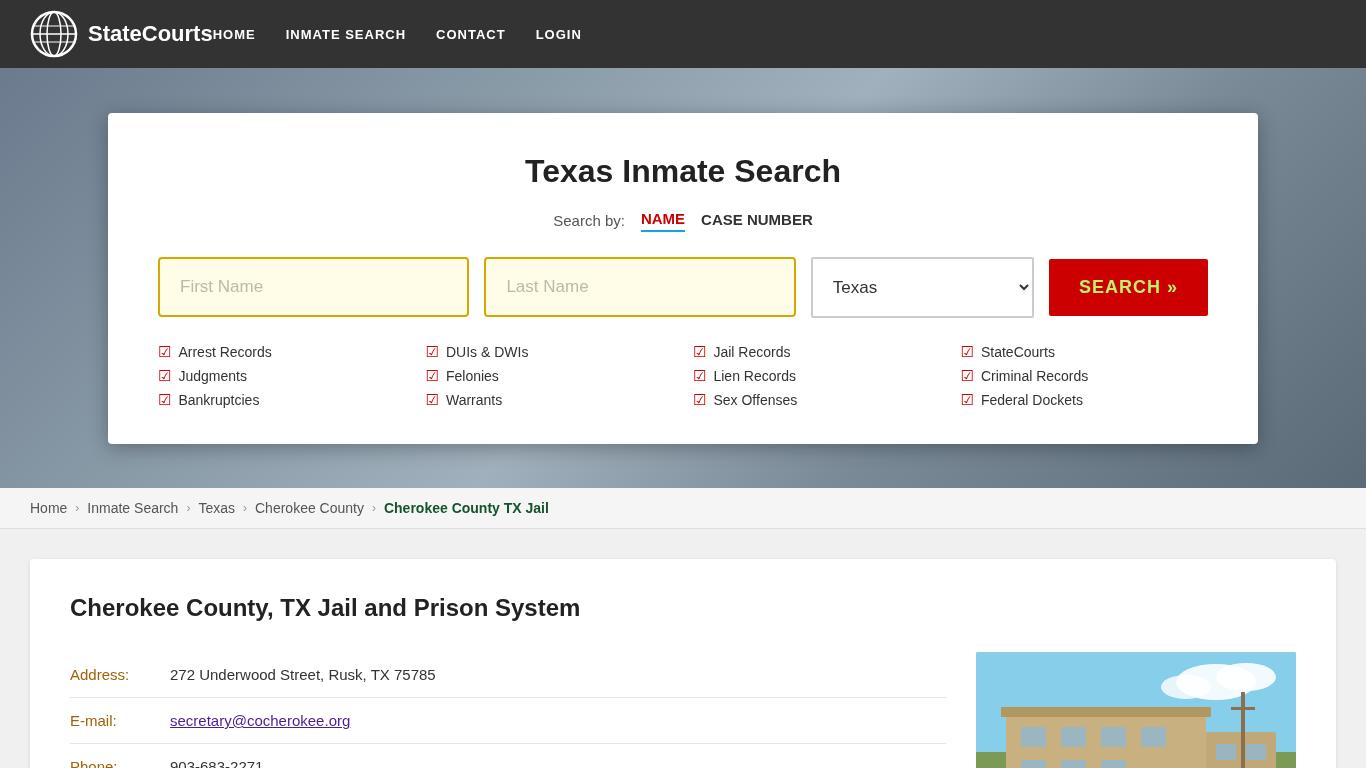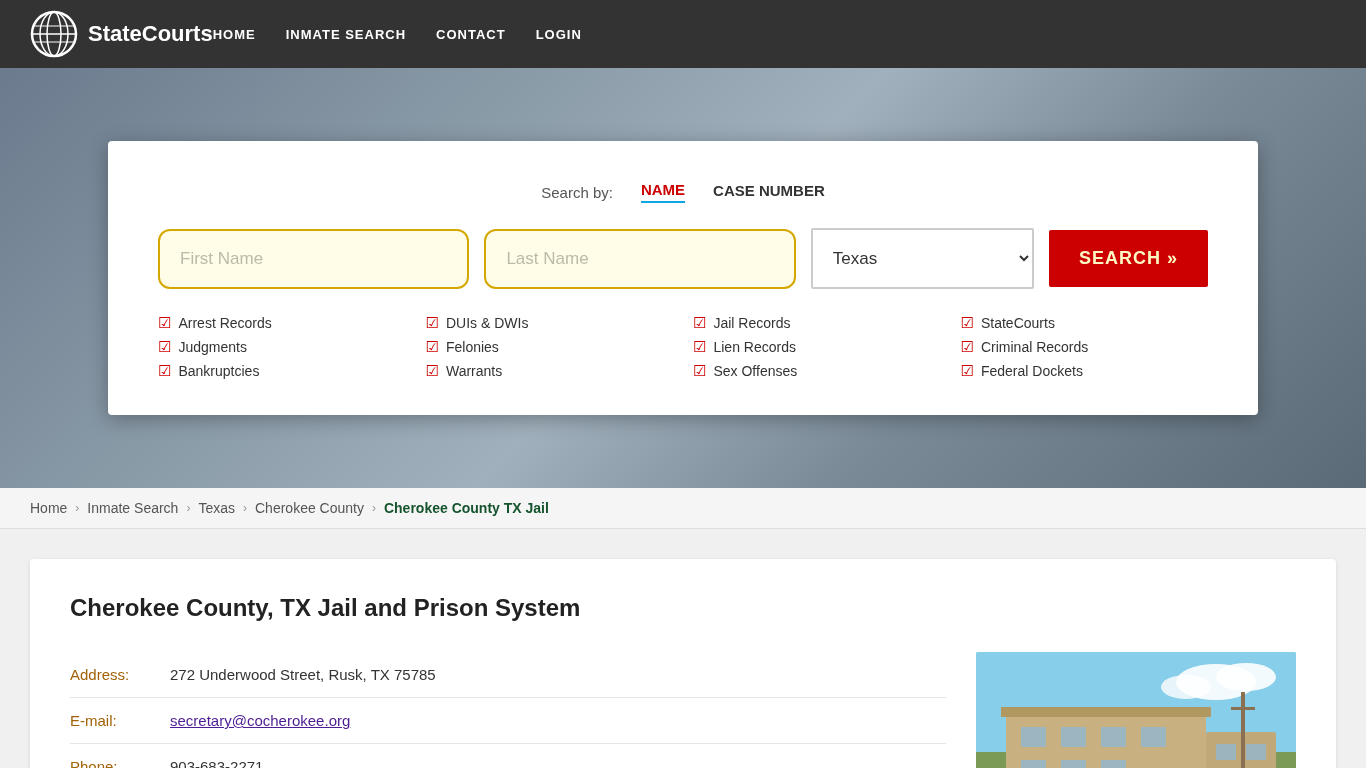--- a/index.html
+++ b/index.html
@@ -80,21 +80,21 @@
       text-align: center;
       font-size: 32px;
       font-weight: bold;
       color: #222;
       margin-bottom: 20px;
     }
     .search-by-row {
       display: flex;
       align-items: center;
       justify-content: center;
-      gap: 28px;
+      gap: 16px;
       margin-bottom: 25px;
     }
     .search-by-label {
       font-size: 15px;
       color: #555;
     }
     .search-tab {
       font-size: 15px;
       font-weight: bold;
       cursor: pointer;
@@ -113,37 +113,37 @@
       margin-bottom: 25px;
     }
     .search-input {
       flex: 1;
       padding: 18px 20px;
       font-size: 17px;
       border: 2px solid #d4a800;
       background: #fffde8;
       color: #aaa;
       outline: none;
-      border-radius: 12px;
+      border-radius: 4px;
     }
     .search-input::placeholder { color: #bba; }
     .state-select {
       flex: 0.7;
       padding: 18px 16px;
       font-size: 17px;
       border: 2px solid #ccc;
       background: white;
       color: #333;
       outline: none;
       border-radius: 2px;
       appearance: auto;
     }
     .search-btn {
       background: #cc0000;
-      color: #fef9c3;
+      color: #bef264;
       font-size: 18px;
       font-weight: bold;
       padding: 18px 30px;
       border: none;
       cursor: pointer;
       letter-spacing: 1px;
       border-radius: 2px;
       white-space: nowrap;
     }
 
@@ -284,20 +284,21 @@
       <li><a href="#">HOME</a></li>
       <li><a href="#">INMATE SEARCH</a></li>
       <li><a href="#">CONTACT</a></li>
       <li><a href="#">LOGIN</a></li>
     </ul>
   </nav>
 </header>
 
 <div class="hero-bg">
   <div class="search-card">
+    <h1 class="search-card-title">Texas Inmate Search</h1>
 
     <div class="search-by-row">
       <span class="search-by-label">Search by:</span>
       <a class="search-tab active" href="#">NAME</a>
       <a class="search-tab" href="#">CASE NUMBER</a>
     </div>
 
     <div class="search-inputs-row">
       <input class="search-input" type="text" placeholder="First Name" style="">
       <input class="search-input" type="text" placeholder="Last Name" style="">

